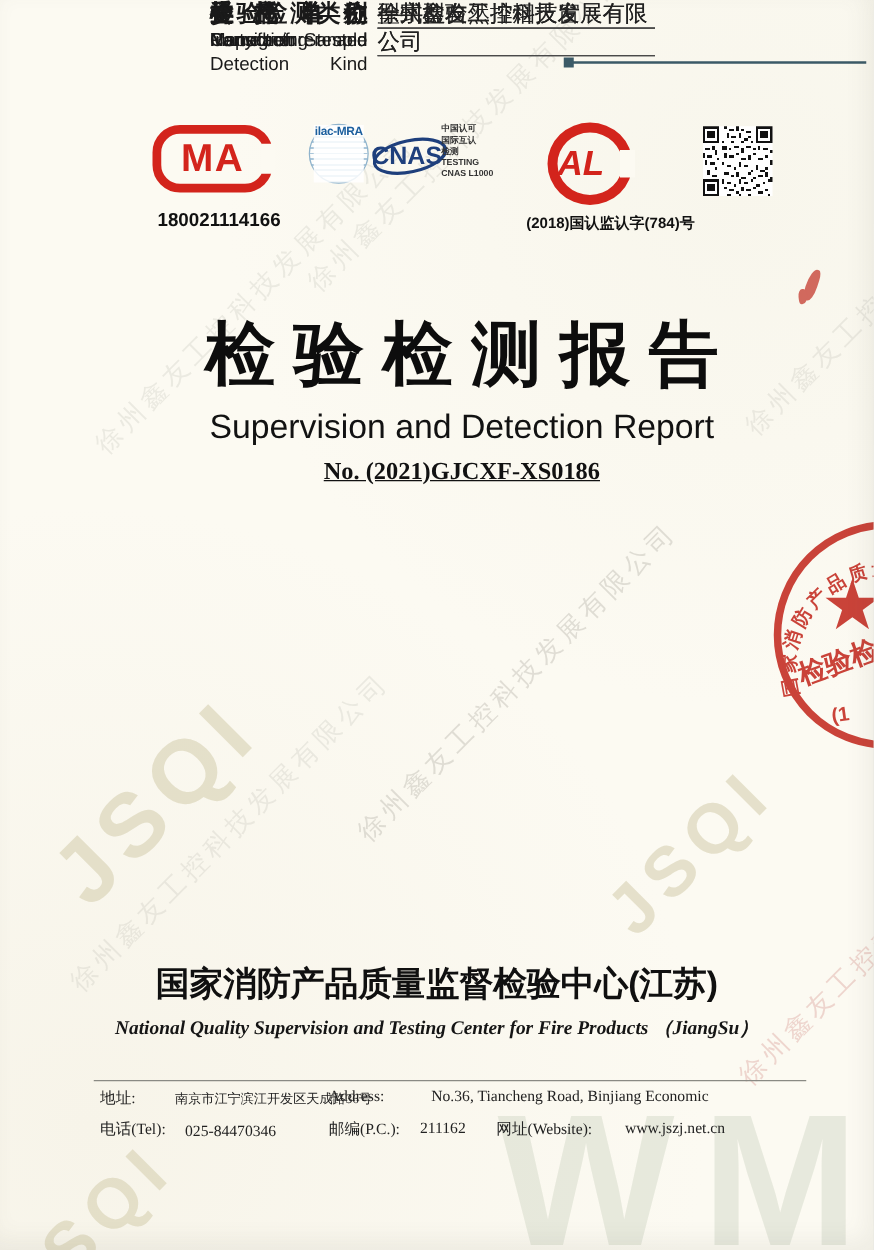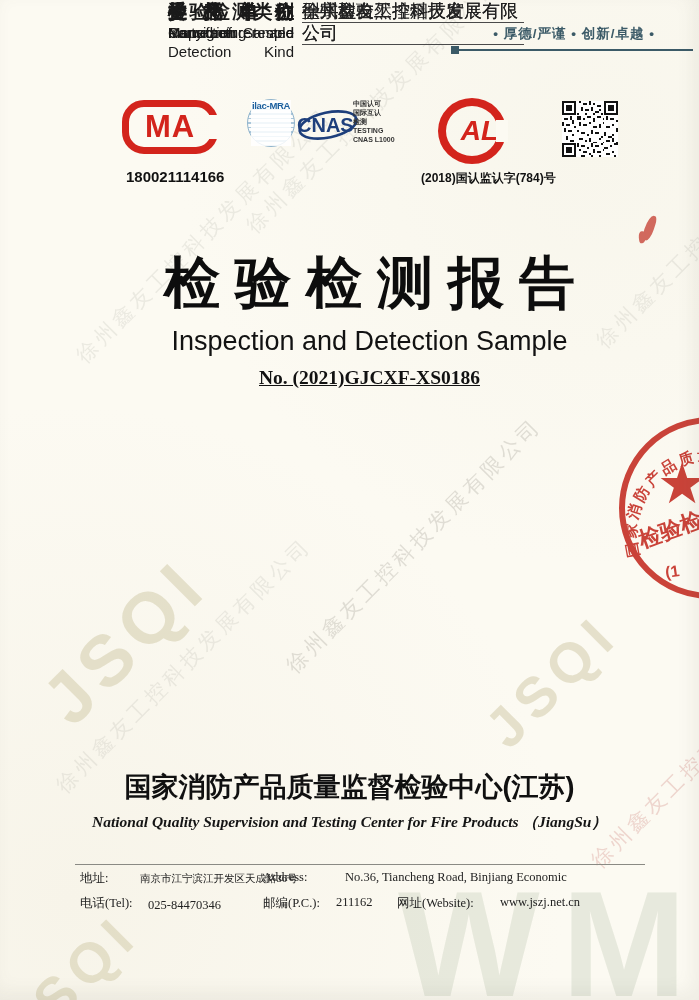--- a/index.html
+++ b/index.html
@@ -39,21 +39,21 @@
     display:flex;justify-content:center;}
   .ilac-label{background:rgba(255,255,255,.85);font-size:9.5px;font-weight:700;color:#1c5f9e;
     padding:0 1px;letter-spacing:-0.3px;}
   .cnas{position:absolute;left:297px;top:105px;width:62px;height:40px;}
   .cnas svg{position:absolute;left:0;top:0;}
   .cnas-label{position:absolute;left:0;right:0;top:9px;text-align:left;
     font-size:20px;font-weight:800;color:#1e3f7c;letter-spacing:0;}
   .cnas-side{position:absolute;left:353px;top:99px;font-size:7px;line-height:9px;color:#333;
     font-weight:700;}
   .cal-box{position:absolute;left:438px;top:98px;width:52px;height:50px;
-    border:8px solid #d3241c;border-radius:50%;display:flex;align-items:center;justify-content:flex-end;}
+    border:8px solid #d3241c;border-radius:50%;display:flex;align-items:center;justify-content:flex-start;}
   .cal-box::after{content:"";position:absolute;right:-10px;top:50%;transform:translateY(-50%);
     width:12px;height:22px;background:#fcfaf2;}
   .cal-letters{font-size:28px;font-weight:800;color:#d3241c;font-style:italic;}
   .cal-caption{position:absolute;left:421px;top:170px;font-size:12px;font-weight:700;color:#111;}
   .qr{position:absolute;left:562px;top:101px;width:56px;height:56px;}
   
   .title-block{position:absolute;left:0;right:0;top:246px;text-align:center;padding-left:40px;}
   .title-cn{font-size:56px;font-weight:900;letter-spacing:15px;padding-left:15px;color:#0d0d0d;}
   .title-en{font-size:27px;font-weight:500;margin-top:4px;color:#121212;}
   .title-no{font-size:19.5px;font-weight:700;margin-top:10px;color:#121212;
@@ -109,21 +109,20 @@
   <div class="wm wm-co light" style="left:250px;top:215px;">徐州鑫友工控科技发展有限公司</div>
   <div class="wm wm-co light" style="left:600px;top:330px;">徐州鑫友工控科技发展有限公司</div>
   <div class="wm wm-co" style="left:290px;top:655px;">徐州鑫友工控科技发展有限公司</div>
   <div class="wm wm-co light" style="left:60px;top:775px;">徐州鑫友工控科技发展有限公司</div>
   <div class="wm wm-co pink" style="left:595px;top:850px;">徐州鑫友工控科技发展有限公司</div>
   <div class="wm wm-jsqi" style="left:55px;top:670px;">JSQI</div>
   <div class="wm wm-jsqi small" style="left:495px;top:705px;">JSQI</div>
   <div class="wm wm-jsqi small" style="left:15px;top:1005px;">JSQI</div>
   <div class="wm-big">WM</div>
 
-  <div class="slogan">• 厚德/严谨 • 创新/卓越 •</div>
   <div class="slogan-rule"></div>
 
   <div class="cma-box">
     <span class="cma-letters">MA</span>
   </div>
   <div class="cma-number">180021114166</div>
 
   <div class="ilac">
     <span class="ilac-label">ilac-MRA</span>
   </div>
@@ -243,21 +242,21 @@
         <rect x="26" y="26" width="1" height="1"></rect>
         <rect x="27" y="28" width="1" height="1"></rect>
       <rect x="10" y="28" width="2" height="1"></rect>
         <rect x="15" y="28" width="1" height="1"></rect>
         <rect x="19" y="28" width="1" height="1"></rect>
     </g>
   </svg>
 
   <div class="title-block">
     <div class="title-cn">检验检测报告</div>
-    <div class="title-en">Inspection and Detection Sample</div>
+    <div class="title-en">Supervision and Detection Report</div>
     <div class="title-no">No. (2021)GJCXF-XS0186</div>
   </div>
 
   <div class="field-row">
     <div class="field-label">
       <div class="label-cn">样品名称</div>
       <div class="label-en">Name of Sample</div>
     </div>
     <div class="field-value">一字型自然排烟天窗</div>
   </div>

